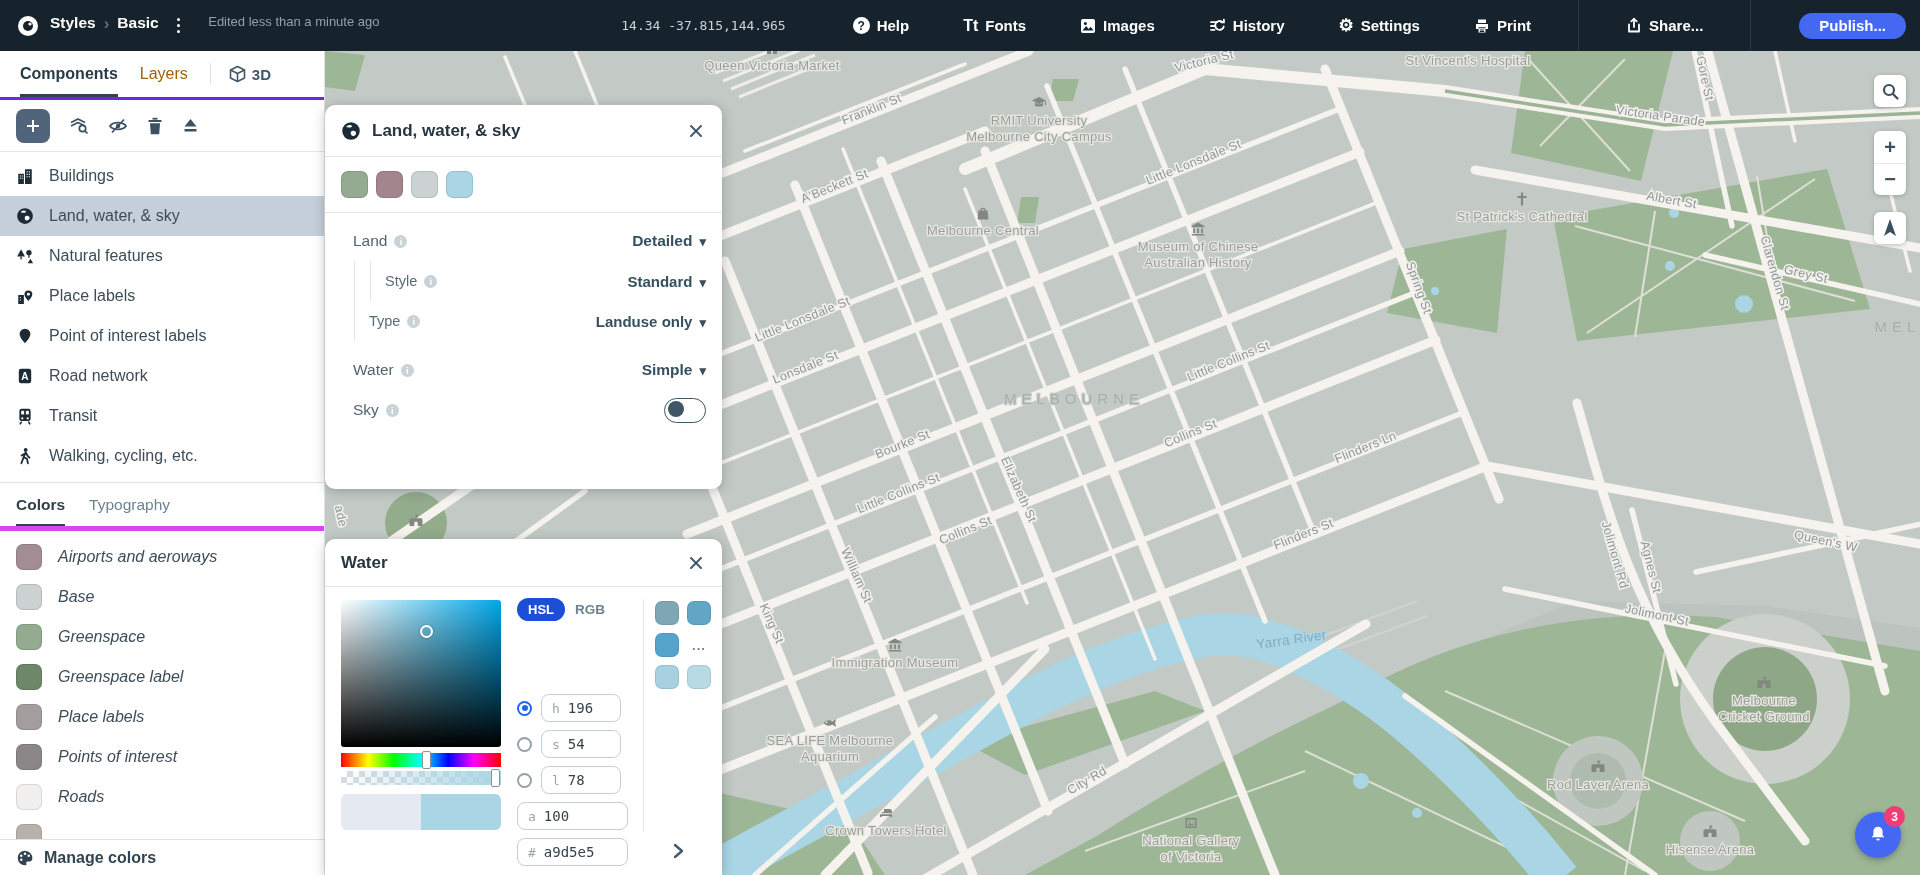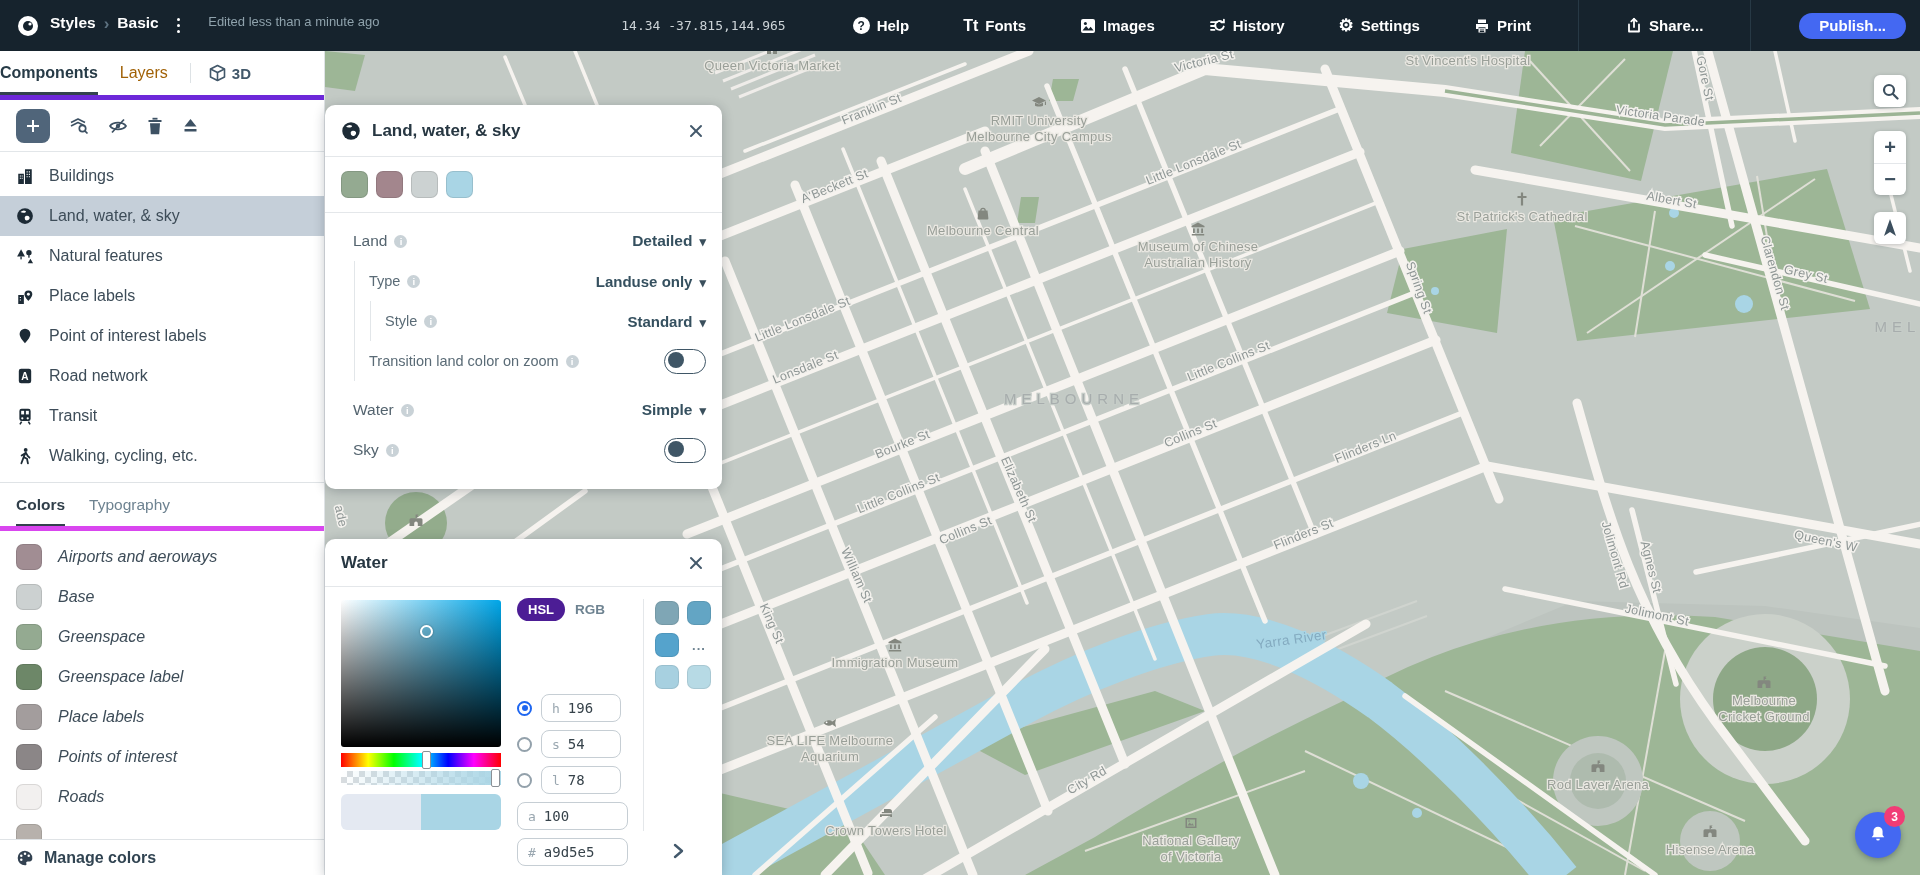--- a/index.html
+++ b/index.html
@@ -18,21 +18,21 @@
   .tb-item { display:flex; align-items:center; gap:7px; color:#fff; font-weight:bold; font-size:15px; margin:0 13px; cursor:pointer; }
   .tb-item svg { display:block; }
   .tb-div { width:1px; height:51px; background:#27394556; background:#273945; margin:0 6px; }
   .publish-btn { border:none; color:#fff; font-weight:bold; font-size:15px; height:26px; padding:0 20px; border-radius:17px; margin-left:14px; cursor:pointer; font-family:inherit; }
   .help-circ { width:17px; height:17px; border-radius:50%; background:#fff; color:#16232d; font-weight:bold; font-size:12px; display:inline-flex; align-items:center; justify-content:center; }
   .tt-glyph { font-weight:bold; font-size:16px; color:#fff; }
   .gear-glyph { font-size:17px; color:#fff; line-height:1; }
 
   
   .sidebar { position:absolute; left:0; top:51px; width:325px; height:824px; background:#fff; border-right:1px solid #dfe3e6; display:flex; flex-direction:column; z-index:40; }
-  .sb-tabs { height:49px; display:flex; align-items:stretch; padding:0 0; border-bottom:5px solid #6d28d9; }
+  .sb-tabs { height:49px; display:flex; align-items:stretch; padding:0 20px; border-bottom:3px solid #6d28d9; }
   .sb-tab { display:flex; align-items:center; font-size:16px; color:#a16207; margin-right:22px; position:relative; cursor:pointer; }
   .sb-tab.active { color:#273b47; font-weight:bold; }
   .sb-tab.active::after { content:''; position:absolute; left:0; right:0; bottom:0; height:3px; background:#33424e; }
   .sb-tabs .vdiv { width:1px; background:#dde2e5; margin:12px 4px 12px 0; }
   .tab-3d { display:flex; align-items:center; gap:6px; color:#42586a; font-weight:bold; font-size:15px; margin-left:14px; cursor:pointer; }
   .sb-tools { height:52px; display:flex; align-items:center; gap:19px; padding:0 16px; border-bottom:1px solid #e2e6e9; }
   .add-btn { width:34px; height:34px; border-radius:8px; background:#50657a; display:flex; align-items:center; justify-content:center; cursor:pointer; border:none; }
   .tool-ic { cursor:pointer; display:flex; }
   .comp-list { padding:4px 0 2px; }
   .comp-row { height:40px; display:flex; align-items:center; gap:15px; padding:0 16px; font-size:16px; color:#3d4c58; cursor:pointer; }
@@ -103,21 +103,21 @@
   .hue-handle { position:absolute; top:-2px; left:81px; width:9px; height:18px; background:#fff; border:1px solid #8a9096; border-radius:2px; }
   .alphabar { position:absolute; left:16px; top:184px; width:160px; height:14px; cursor:pointer;
     background-image:linear-gradient(to right, rgba(169,213,229,0), #a9d5e5),
       linear-gradient(45deg,#d8dcdf 25%,transparent 25%,transparent 75%,#d8dcdf 75%),
       linear-gradient(45deg,#d8dcdf 25%,transparent 25%,transparent 75%,#d8dcdf 75%);
     background-size:100% 100%, 12px 12px, 12px 12px; background-position:0 0, 0 0, 6px 6px; }
   .alpha-handle { position:absolute; top:-2px; right:1px; width:9px; height:18px; background:#fff; border:1px solid #8a9096; border-radius:2px; }
   .cprev { position:absolute; left:16px; top:207px; width:160px; height:36px; border-radius:6px; overflow:hidden; display:flex; }
   .cprev div { flex:1; }
   .mode-row { position:absolute; left:192px; top:11px; display:flex; align-items:center; gap:10px; }
-  .mode-pill { border-radius:13px; padding:4px 11px; font-size:13px; font-weight:bold; color:#fff; background:#4c1d95; cursor:pointer; }
+  .mode-pill { border-radius:13px; padding:4px 11px; font-size:13px; font-weight:bold; color:#fff; background:#1d4ed8; cursor:pointer; }
   .mode-off { font-size:13.5px; font-weight:bold; color:#6e8391; cursor:pointer; }
   .in-row { position:absolute; display:flex; align-items:center; gap:9px; }
   .radio { width:15px; height:15px; border:2px solid #93a1ab; border-radius:50%; background:#fff; cursor:pointer; position:relative; flex:none; }
   .radio.on { border-color:#1e66f0; }
   .radio.on::after { content:''; position:absolute; inset:2.5px; border-radius:50%; background:#1e66f0; }
   .nbox { height:28px; border:1px solid #c6ced4; border-radius:8px; display:flex; align-items:center; gap:8px; padding:0 10px; background:#fff; }
   .nbox .pfx { color:#9aa7b0; font-size:13px; font-family:"DejaVu Sans Mono",monospace; }
   .nbox .val { color:#36424a; font-size:14px; font-family:"DejaVu Sans Mono",monospace; }
   .w80 { width:80px; } .w111 { width:111px; }
   .vdiv2 { position:absolute; left:318px; top:12px; height:232px; width:1px; background:#e4e7ea; }
@@ -641,49 +641,41 @@
       <span class="plabel">
           <span>Land</span>
           <span class="info"></span>
         </span>
       <span class="spacer"></span>
       <span class="pval">
           <span>Detailed</span>
           <span class="caret"></span>
         </span>
     </div>
+    <div class="prow sub ind2 guide1 guide2">
+      <span class="plabel">
+          <span>Style</span>
+          <span class="info"></span>
+        </span>
+      <span class="spacer"></span>
+      <span class="pval">
+          <span>Standard</span>
+          <span class="caret"></span>
+        </span>
+    </div>
     <div class="prow sub ind1 guide1">
       <span class="plabel">
           <span>Type</span>
           <span class="info"></span>
         </span>
       <span class="spacer"></span>
       <span class="pval">
           <span>Landuse only</span>
           <span class="caret"></span>
         </span>
-    </div>
-    <div class="prow sub ind2 guide1 guide2">
-      <span class="plabel">
-          <span>Style</span>
-          <span class="info"></span>
-        </span>
-      <span class="spacer"></span>
-      <span class="pval">
-          <span>Standard</span>
-          <span class="caret"></span>
-        </span>
-    </div>
-    <div class="prow sub ind1 guide1">
-      <span class="plabel">
-          <span>Transition land color on zoom</span>
-          <span class="info"></span>
-        </span>
-      <span class="spacer"></span>
-      <span class="tgl"></span>
     </div>
     <div class="prow gap-top">
       <span class="plabel">
           <span>Water</span>
           <span class="info"></span>
         </span>
       <span class="spacer"></span>
       <span class="pval">
           <span>Simple</span>
           <span class="caret"></span>

